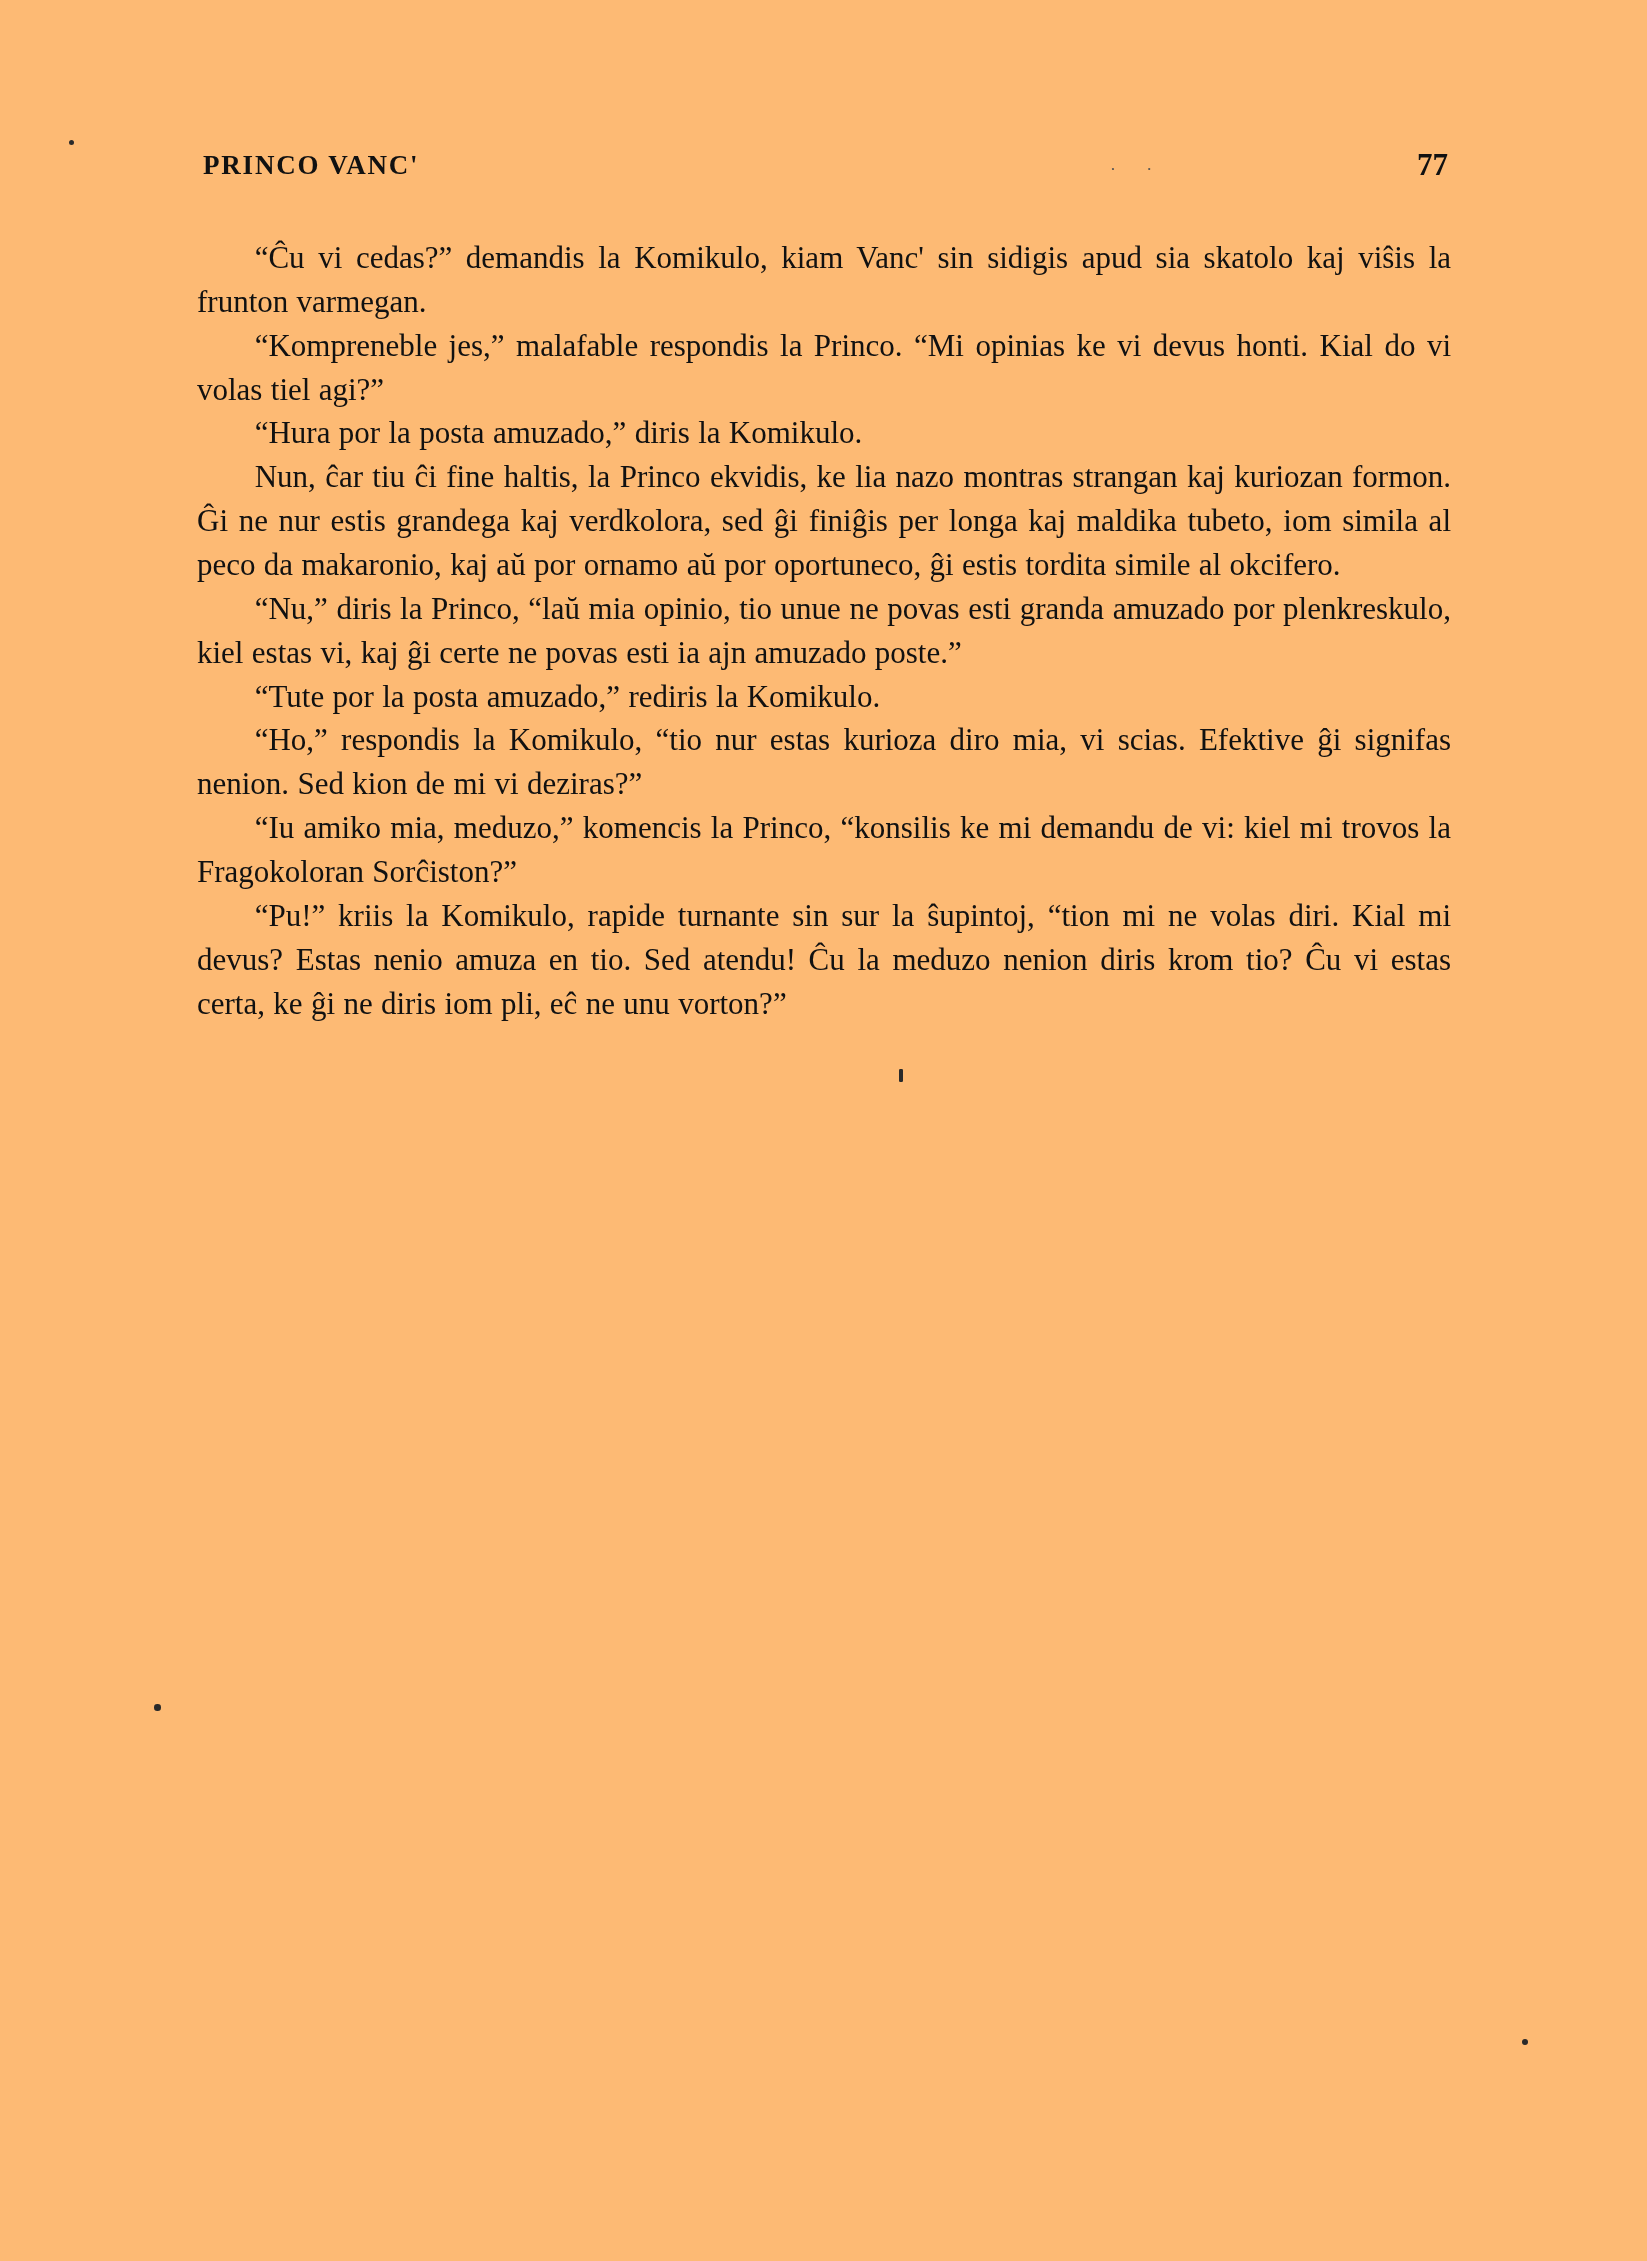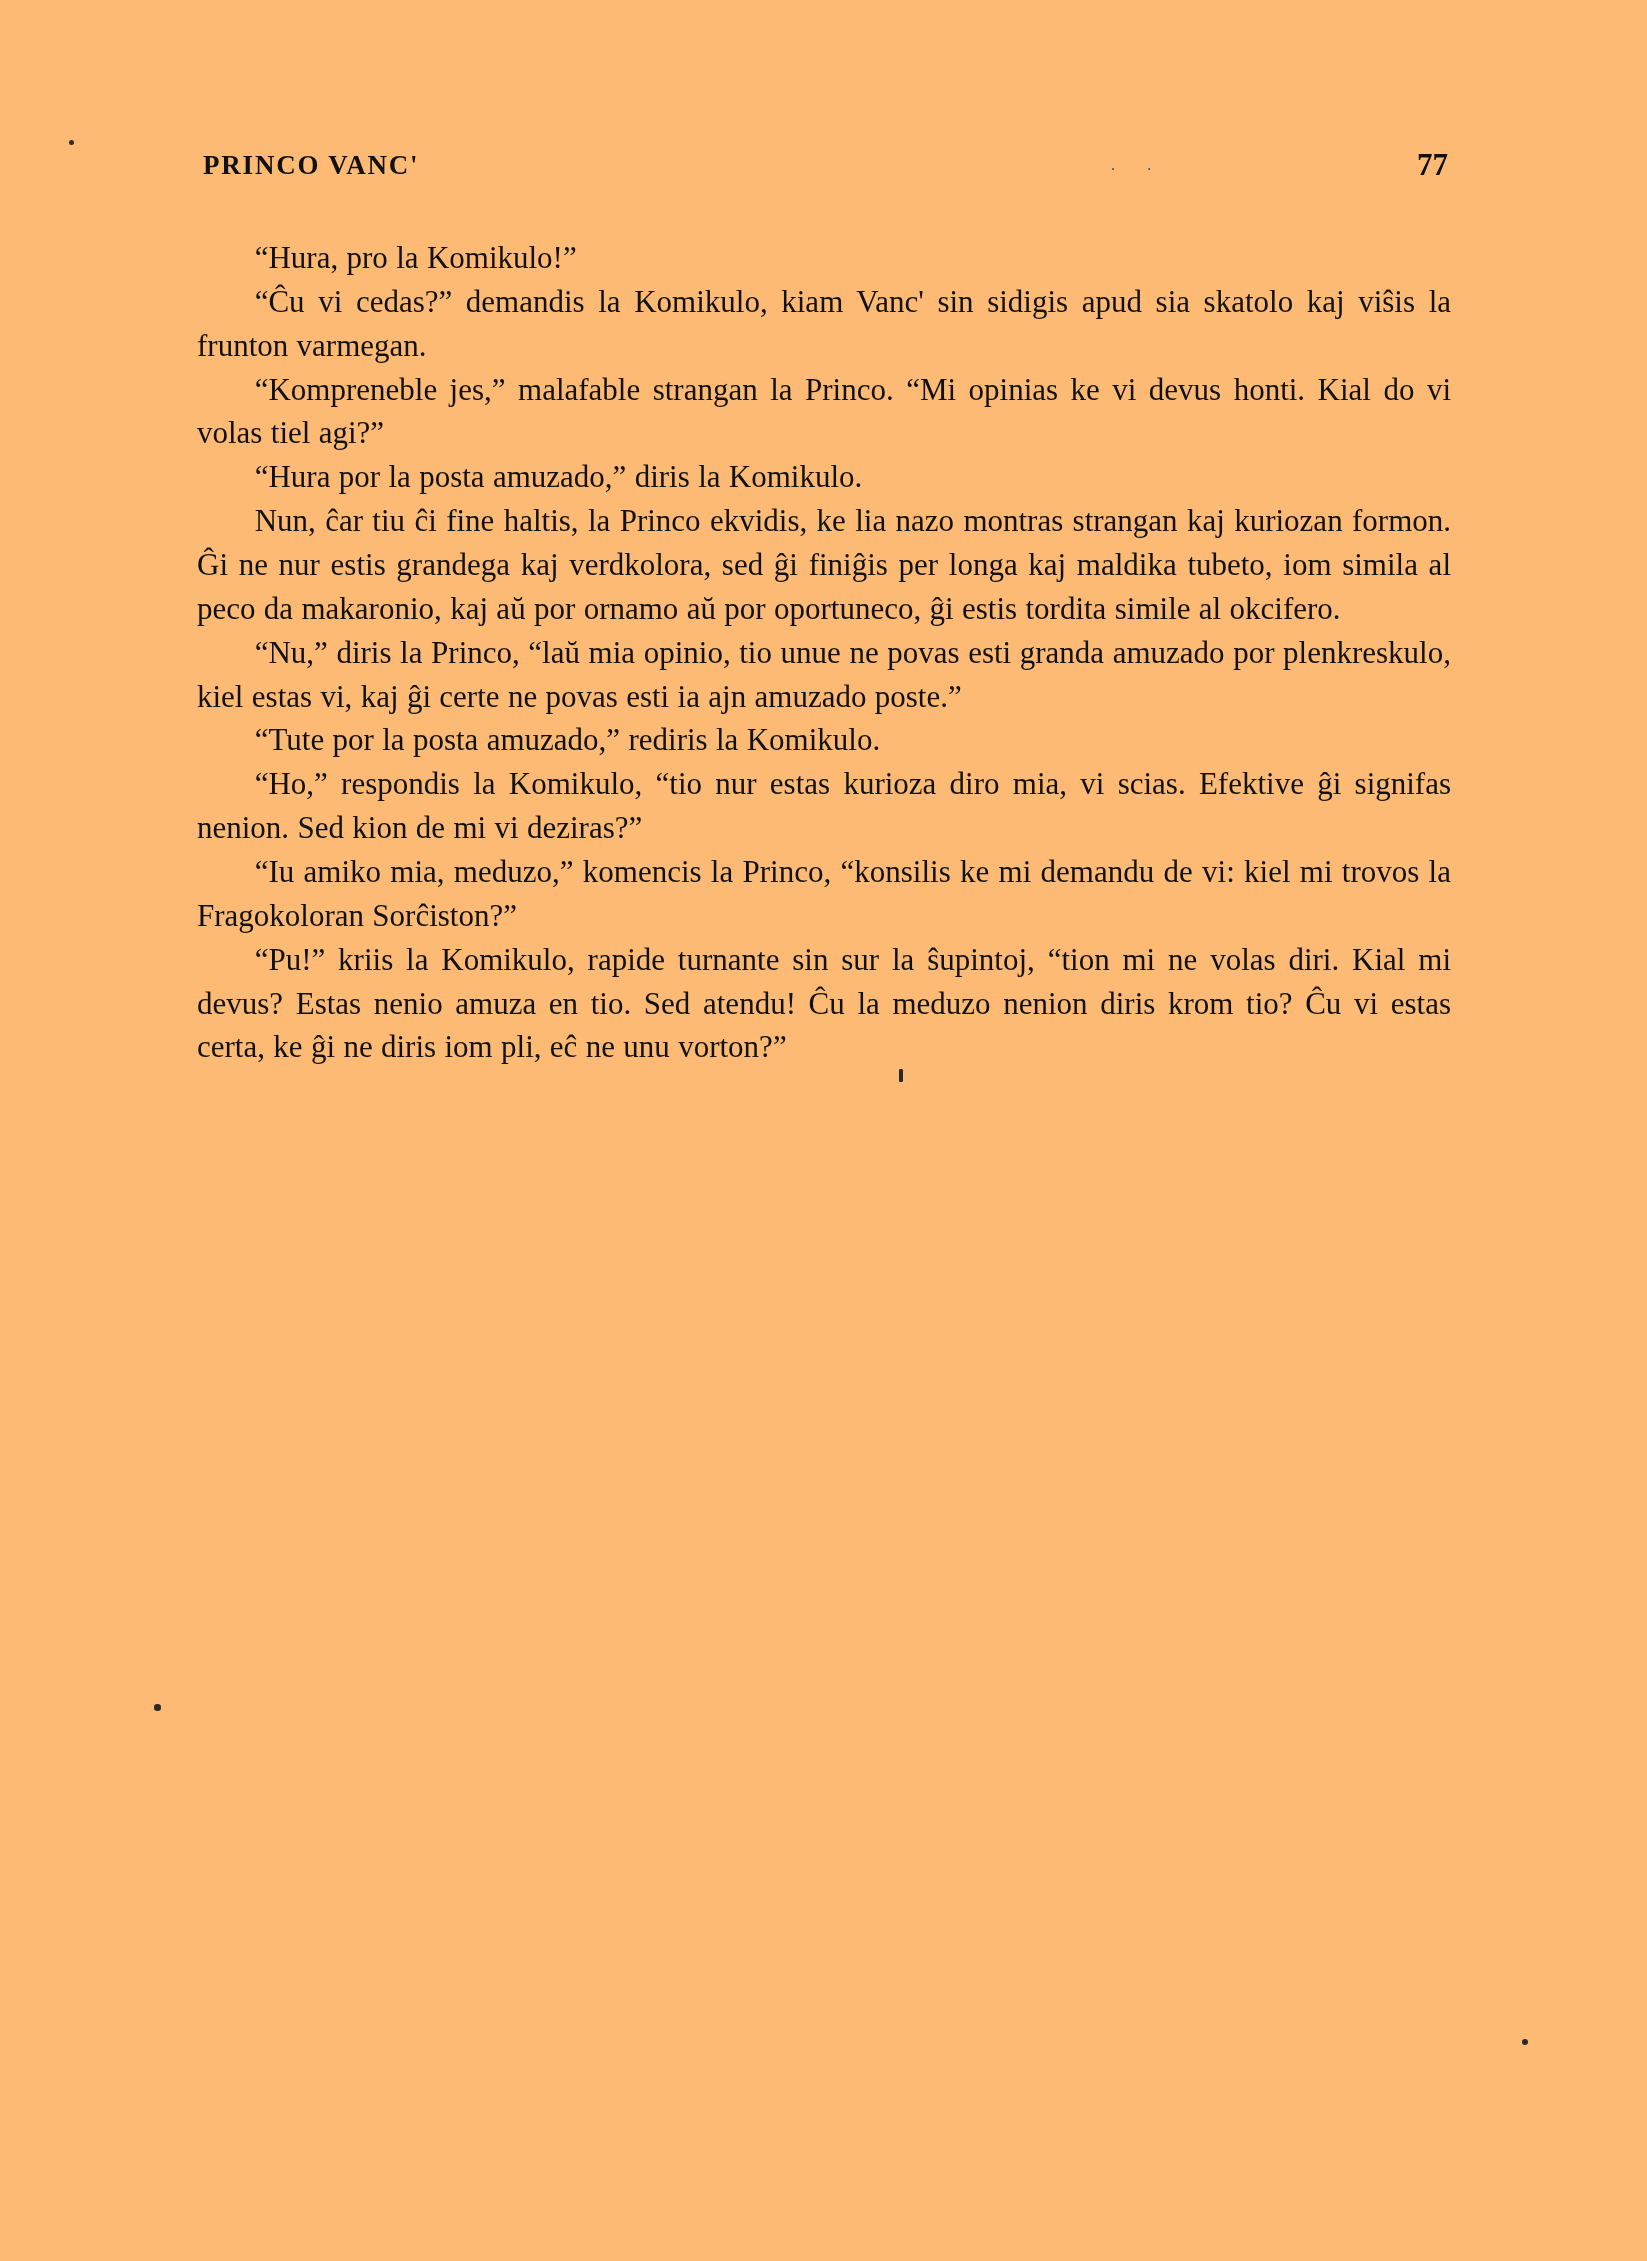--- a/index.html
+++ b/index.html
@@ -92,23 +92,22 @@
 
 <div class="page">
 
   <div class="header">
     <div class="running-title">PRINCO VANC'</div>
     <div class="header-dots">· ·</div>
     <div class="folio">77</div>
   </div>
 
   <div class="body-text">
-    <p>“Hura, pro la Komikulo!”</p>
     <p>“Ĉu vi cedas?” demandis la Komikulo, kiam Vanc' sin sidigis apud sia skatolo kaj viŝis la frunton varmegan.</p>
-    <p>“Kompreneble jes,” malafable strangan la Princo. “Mi opinias ke vi devus honti. Kial do vi volas tiel agi?”</p>
+    <p>“Kompreneble jes,” malafable respondis la Princo. “Mi opinias ke vi devus honti. Kial do vi volas tiel agi?”</p>
     <p>“Hura por la posta amuzado,” diris la Komikulo.</p>
     <p>Nun, ĉar tiu ĉi fine haltis, la Princo ekvidis, ke lia nazo montras strangan kaj kuriozan formon. Ĝi ne nur estis grandega kaj verdkolora, sed ĝi finiĝis per longa kaj maldika tubeto, iom simila al peco da makaronio, kaj aŭ por ornamo aŭ por oportuneco, ĝi estis tordita simile al okcifero.</p>
     <p>“Nu,” diris la Princo, “laŭ mia opinio, tio unue ne povas esti granda amuzado por plenkreskulo, kiel estas vi, kaj ĝi certe ne povas esti ia ajn amuzado poste.”</p>
     <p>“Tute por la posta amuzado,” rediris la Komikulo.</p>
     <p>“Ho,” respondis la Komikulo, “tio nur estas kurioza diro mia, vi scias. Efektive ĝi signifas nenion. Sed kion de mi vi deziras?”</p>
     <p>“Iu amiko mia, meduzo,” komencis la Princo, “konsilis ke mi demandu de vi: kiel mi trovos la Fragokoloran Sorĉiston?”</p>
     <p>“Pu!” kriis la Komikulo, rapide turnante sin sur la ŝupintoj, “tion mi ne volas diri. Kial mi devus? Estas nenio amuza en tio. Sed atendu! Ĉu la meduzo nenion diris krom tio? Ĉu vi estas certa, ke ĝi ne diris iom pli, eĉ ne unu vorton?”</p>
   </div>
 
   <div class="speck s1"></div>

